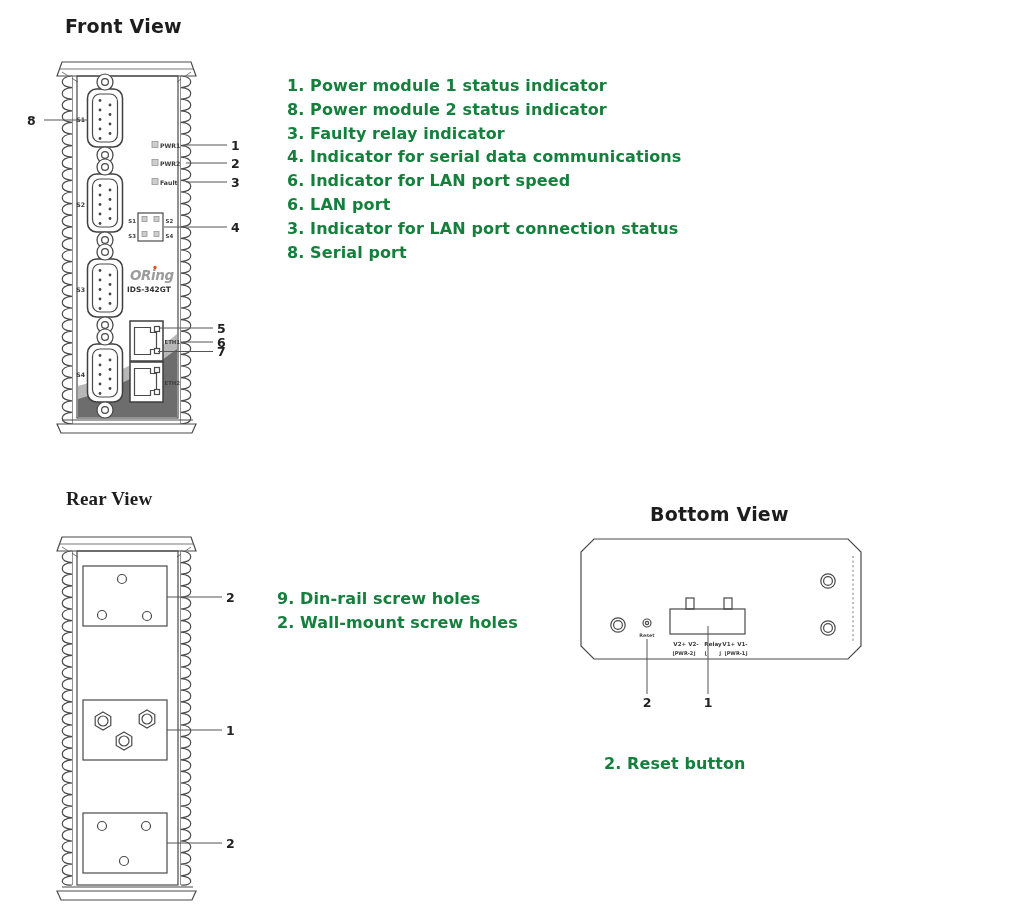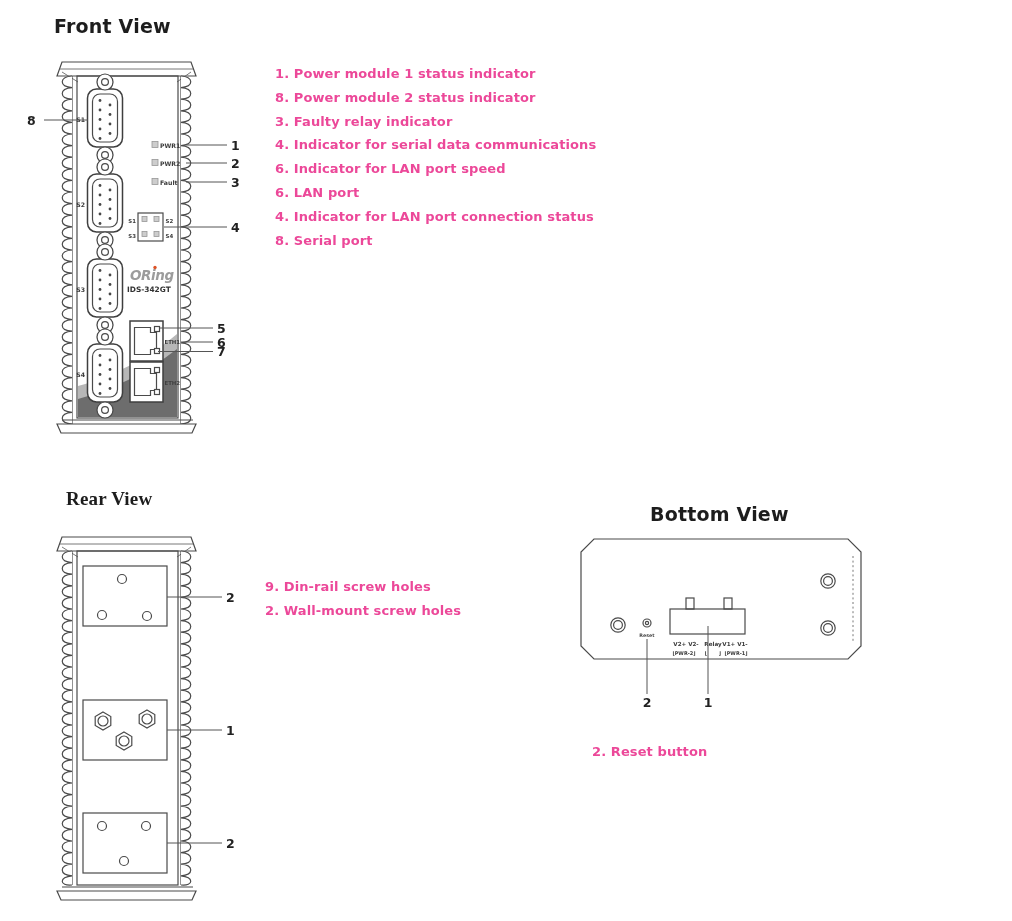--- a/index.html
+++ b/index.html
@@ -1,20 +1,20 @@
 <!DOCTYPE html>
 <html><head>
 <meta charset="utf-8">
 <style>
   html,body{margin:0;padding:0;background:#fff;}
   .page{position:relative;width:1012px;height:921px;background:#fff;
         font-family:"DejaVu Sans",sans-serif;overflow:hidden;}
   .title{position:absolute;margin:0;font-size:19px;font-weight:700;color:#1d1d1d;letter-spacing:.2px;white-space:nowrap;}
-  .legend{position:absolute;margin:0;padding:0;list-style:none;font-size:13px;font-weight:700;
-          color:#ec4899;line-height:23.8px;white-space:nowrap;letter-spacing:.1px;}
+  .legend{position:absolute;margin:12px;padding:0;list-style:none;font-size:16px;font-weight:700;
+          color:#15803d;line-height:23.8px;white-space:nowrap;letter-spacing:.1px;}
   svg.art{position:absolute;left:0;top:0;}
 
   
   .ln{stroke:#4a4a4a;stroke-width:1.2;fill:none;}
   .lnf{stroke:#4a4a4a;stroke-width:1.2;fill:#fff;}
   .lnb{stroke:#3f3f3f;stroke-width:1.5;fill:#fff;}
   .thin{stroke:#6a6a6a;stroke-width:.9;fill:none;}
   .callout{stroke:#555;stroke-width:1;fill:none;}
   .pin{fill:#474747;}
   .led{fill:#cdcdcd;stroke:#979797;stroke-width:.8;}
@@ -287,30 +287,30 @@
 
       <g>
         <line class="callout" x1="647" y1="639" x2="647" y2="694"></line>
         <text class="num" x="647" y="707" text-anchor="middle">2</text>
         <line class="callout" x1="708" y1="626" x2="708" y2="694"></line>
         <text class="num" x="708" y="707" text-anchor="middle">1</text>
       </g>
     </g>
   </svg>
 
-  <h2 class="title" style="left:54px;top:15px;">Front View</h2>
+  <h2 class="title" style="left:65px;top:15px;">Front View</h2>
 
   <ul class="legend" style="left:275px;top:62px;">
     <li>1. Power module 1 status indicator</li>
     <li>8. Power module 2 status indicator</li>
     <li>3. Faulty relay indicator</li>
     <li>4. Indicator for serial data communications</li>
     <li>6. Indicator for LAN port speed</li>
     <li>6. LAN port</li>
-    <li>4. Indicator for LAN port connection status</li>
+    <li>3. Indicator for LAN port connection status</li>
     <li>8. Serial port</li>
   </ul>
 
   <h2 class="title" style="left:66px;top:488px;font-family:Liberation Serif, serif;">Rear View</h2>
 
   <ul class="legend" style="left:265px;top:575px;">
     <li>9. Din-rail screw holes</li>
     <li>2. Wall-mount screw holes</li>
   </ul>
 

